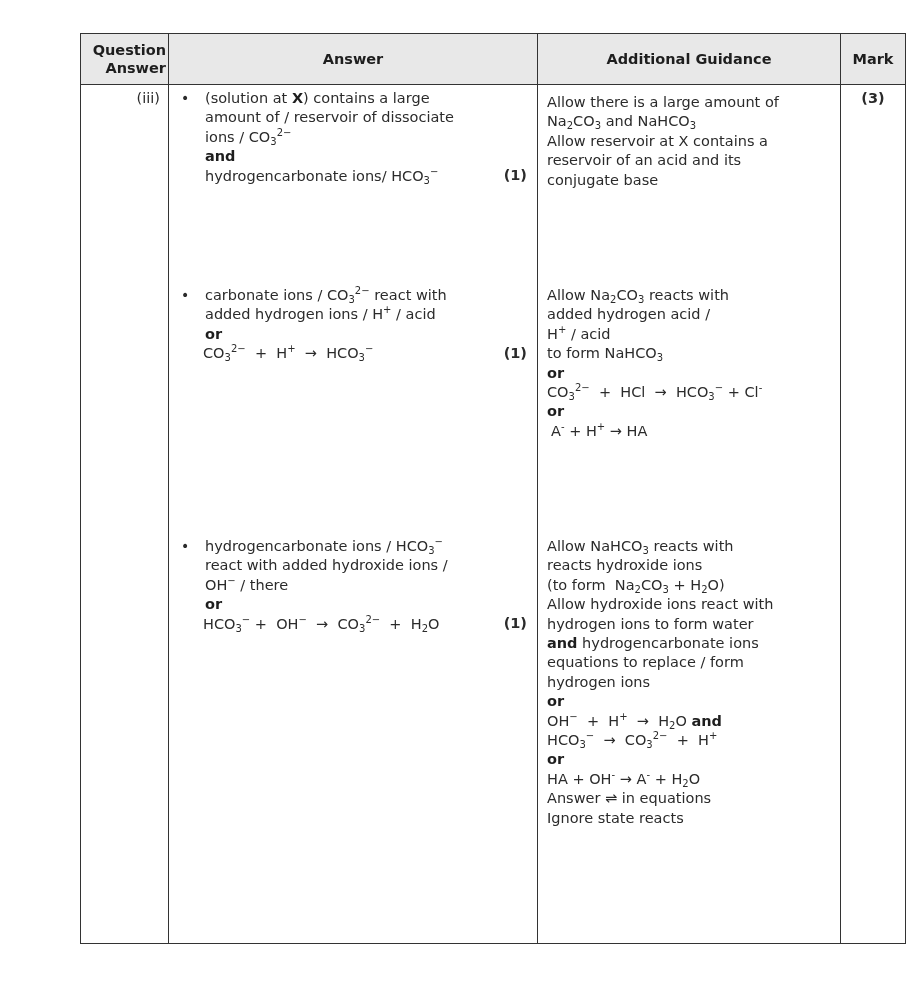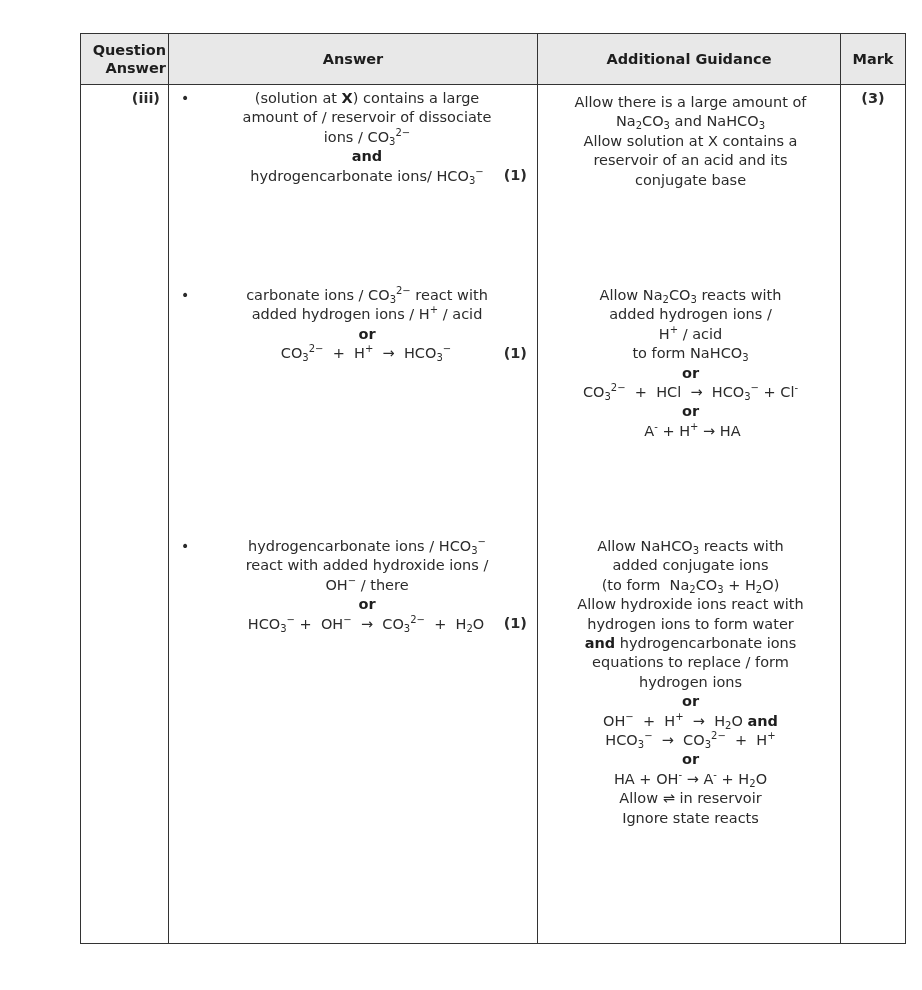--- a/index.html
+++ b/index.html
@@ -12,27 +12,27 @@
   .table td, .table th { border: 1.3px solid #333; vertical-align: top; padding: 0; }
   .table th {
     background: #e8e8e8; font-weight: bold; color: #1e1e1e;
     height: 50px; vertical-align: middle; font-size: 14.5px; line-height: 18px;
   }
   .col-q { width: 88px; }
   .col-a { width: 369px; }
   .col-g { width: 303px; }
   .col-m { width: 65px; }
   .th-q { text-align: right; padding-right: 2px !important; }
-  .q-cell { text-align: right; padding: 4px 8px 0 0 !important; font-weight: bold; }
+  .q-cell { text-align: right; padding: 4px 8px 0 0 !important; font-weight: normal; }
   .m-cell { text-align: center; padding-top: 4px !important; font-weight: bold; }
   .ans-cell { height: 858px; position: relative; }
-  .g-cell { position: relative; text-align: center; }
+  .g-cell { position: relative; }
   .ans-block { position: absolute; left: 0; right: 0; }
   .bullet { position: absolute; left: 12px; top: 0; font-size: 14px; }
-  .ans-text { position: absolute; left: 36px; right: 8px; top: 0; text-align: center; }
+  .ans-text { position: absolute; left: 36px; right: 8px; top: 0; }
   .mk { position: absolute; right: 10px; font-weight: bold; }
   .g-block { position: absolute; left: 9px; right: 6px; }
   b { font-weight: bold; color: #1e1e1e; }
   sub, sup { font-size: 10px; line-height: 0; }
   sub { vertical-align: -3px; }
   sup { vertical-align: 6px; }
   .line { display: block; white-space: nowrap; }
 </style>
 </head>
 <body>
@@ -93,51 +93,51 @@
         </div>
         <span class="mk" style="top:77px">(1)</span>
       </div>
     </td>
 
     <td class="g-cell">
 
       <div class="g-block" style="top:8px">
         <span class="line">Allow there is a large amount of</span>
         <span class="line">Na<sub>2</sub>CO<sub>3</sub> and NaHCO<sub>3</sub></span>
-        <span class="line">Allow solution at X contains a</span>
+        <span class="line">Allow reservoir at X contains a</span>
         <span class="line">reservoir of an acid and its</span>
         <span class="line">conjugate base</span>
       </div>
 
       <div class="g-block" style="top:201px">
         <span class="line">Allow Na<sub>2</sub>CO<sub>3</sub> reacts with</span>
-        <span class="line">added hydrogen ions /</span>
+        <span class="line">added hydrogen acid /</span>
         <span class="line">H<sup>+</sup><span> / acid</span></span>
         <span class="line">to form NaHCO<sub>3</sub></span>
         <span class="line"><b>or</b></span>
         <span class="line">CO<sub>3</sub><sup>2−</sup>&nbsp; + &nbsp;HCl &nbsp;→ &nbsp;HCO<sub>3</sub><sup>−</sup> + Cl<sup>-</sup></span>
         <span class="line"><b>or</b></span>
         <span class="line" style="margin-left:4px">A<sup>-</sup> + H<sup>+</sup> → HA</span>
       </div>
 
       <div class="g-block" style="top:452px">
         <span class="line">Allow NaHCO<sub>3</sub> reacts with</span>
-        <span class="line">added conjugate ions</span>
+        <span class="line">reacts hydroxide ions</span>
         <span class="line">(to form &nbsp;Na<sub>2</sub>CO<sub>3</sub> + H<sub>2</sub>O)</span>
         <span class="line">Allow hydroxide ions react with</span>
         <span class="line">hydrogen ions to form water</span>
         <span class="line"><b>and</b><span> hydrogencarbonate ions</span></span>
         <span class="line">equations to replace / form</span>
         <span class="line">hydrogen ions</span>
         <span class="line"><b>or</b></span>
         <span class="line">OH<sup>−</sup>&nbsp; + &nbsp;H<sup>+</sup> &nbsp;→ &nbsp;H<sub>2</sub>O <b>and</b></span>
         <span class="line">HCO<sub>3</sub><sup>−</sup> &nbsp;→ &nbsp;CO<sub>3</sub><sup>2−</sup>&nbsp; + &nbsp;H<sup>+</sup></span>
         <span class="line"><b>or</b></span>
         <span class="line">HA + OH<sup>-</sup> → A<sup>-</sup> + H<sub>2</sub>O</span>
-        <span class="line">Allow ⇌ in reservoir</span>
+        <span class="line">Answer ⇌ in equations</span>
         <span class="line">Ignore state reacts</span>
       </div>
     </td>
 
     <td class="m-cell">(3)</td>
   </tr>
 </tbody>
   </table>
 
 </body></html>

